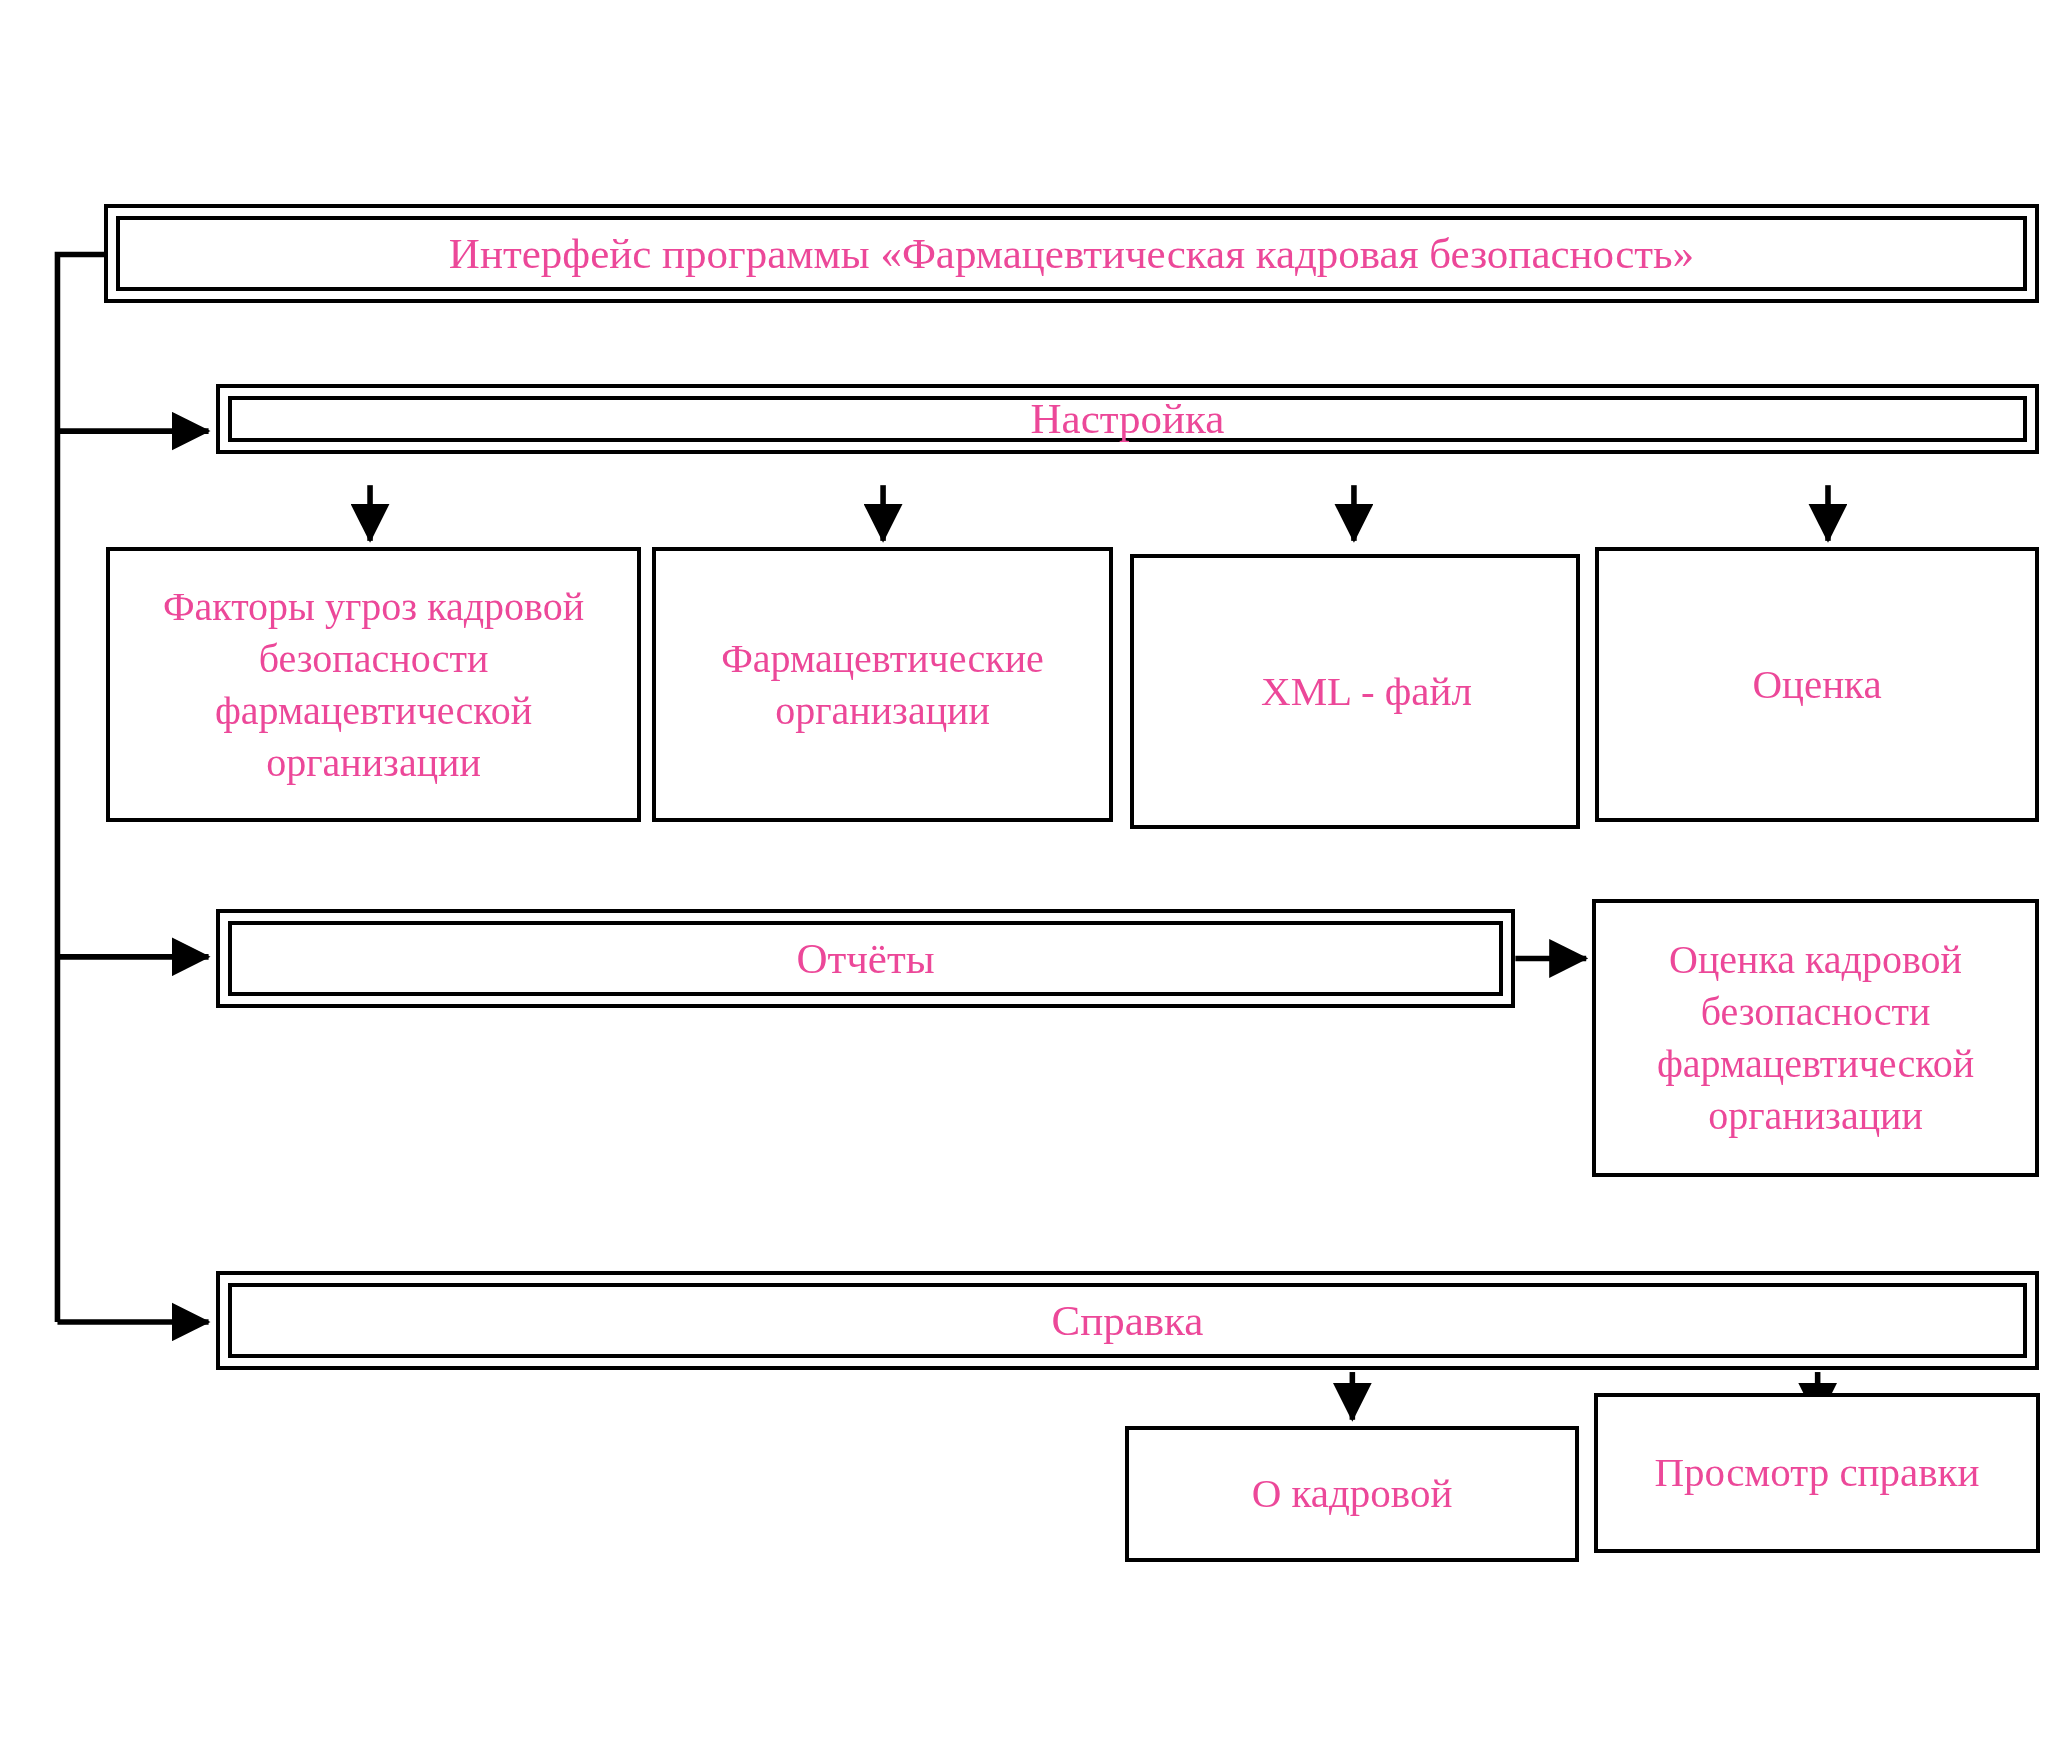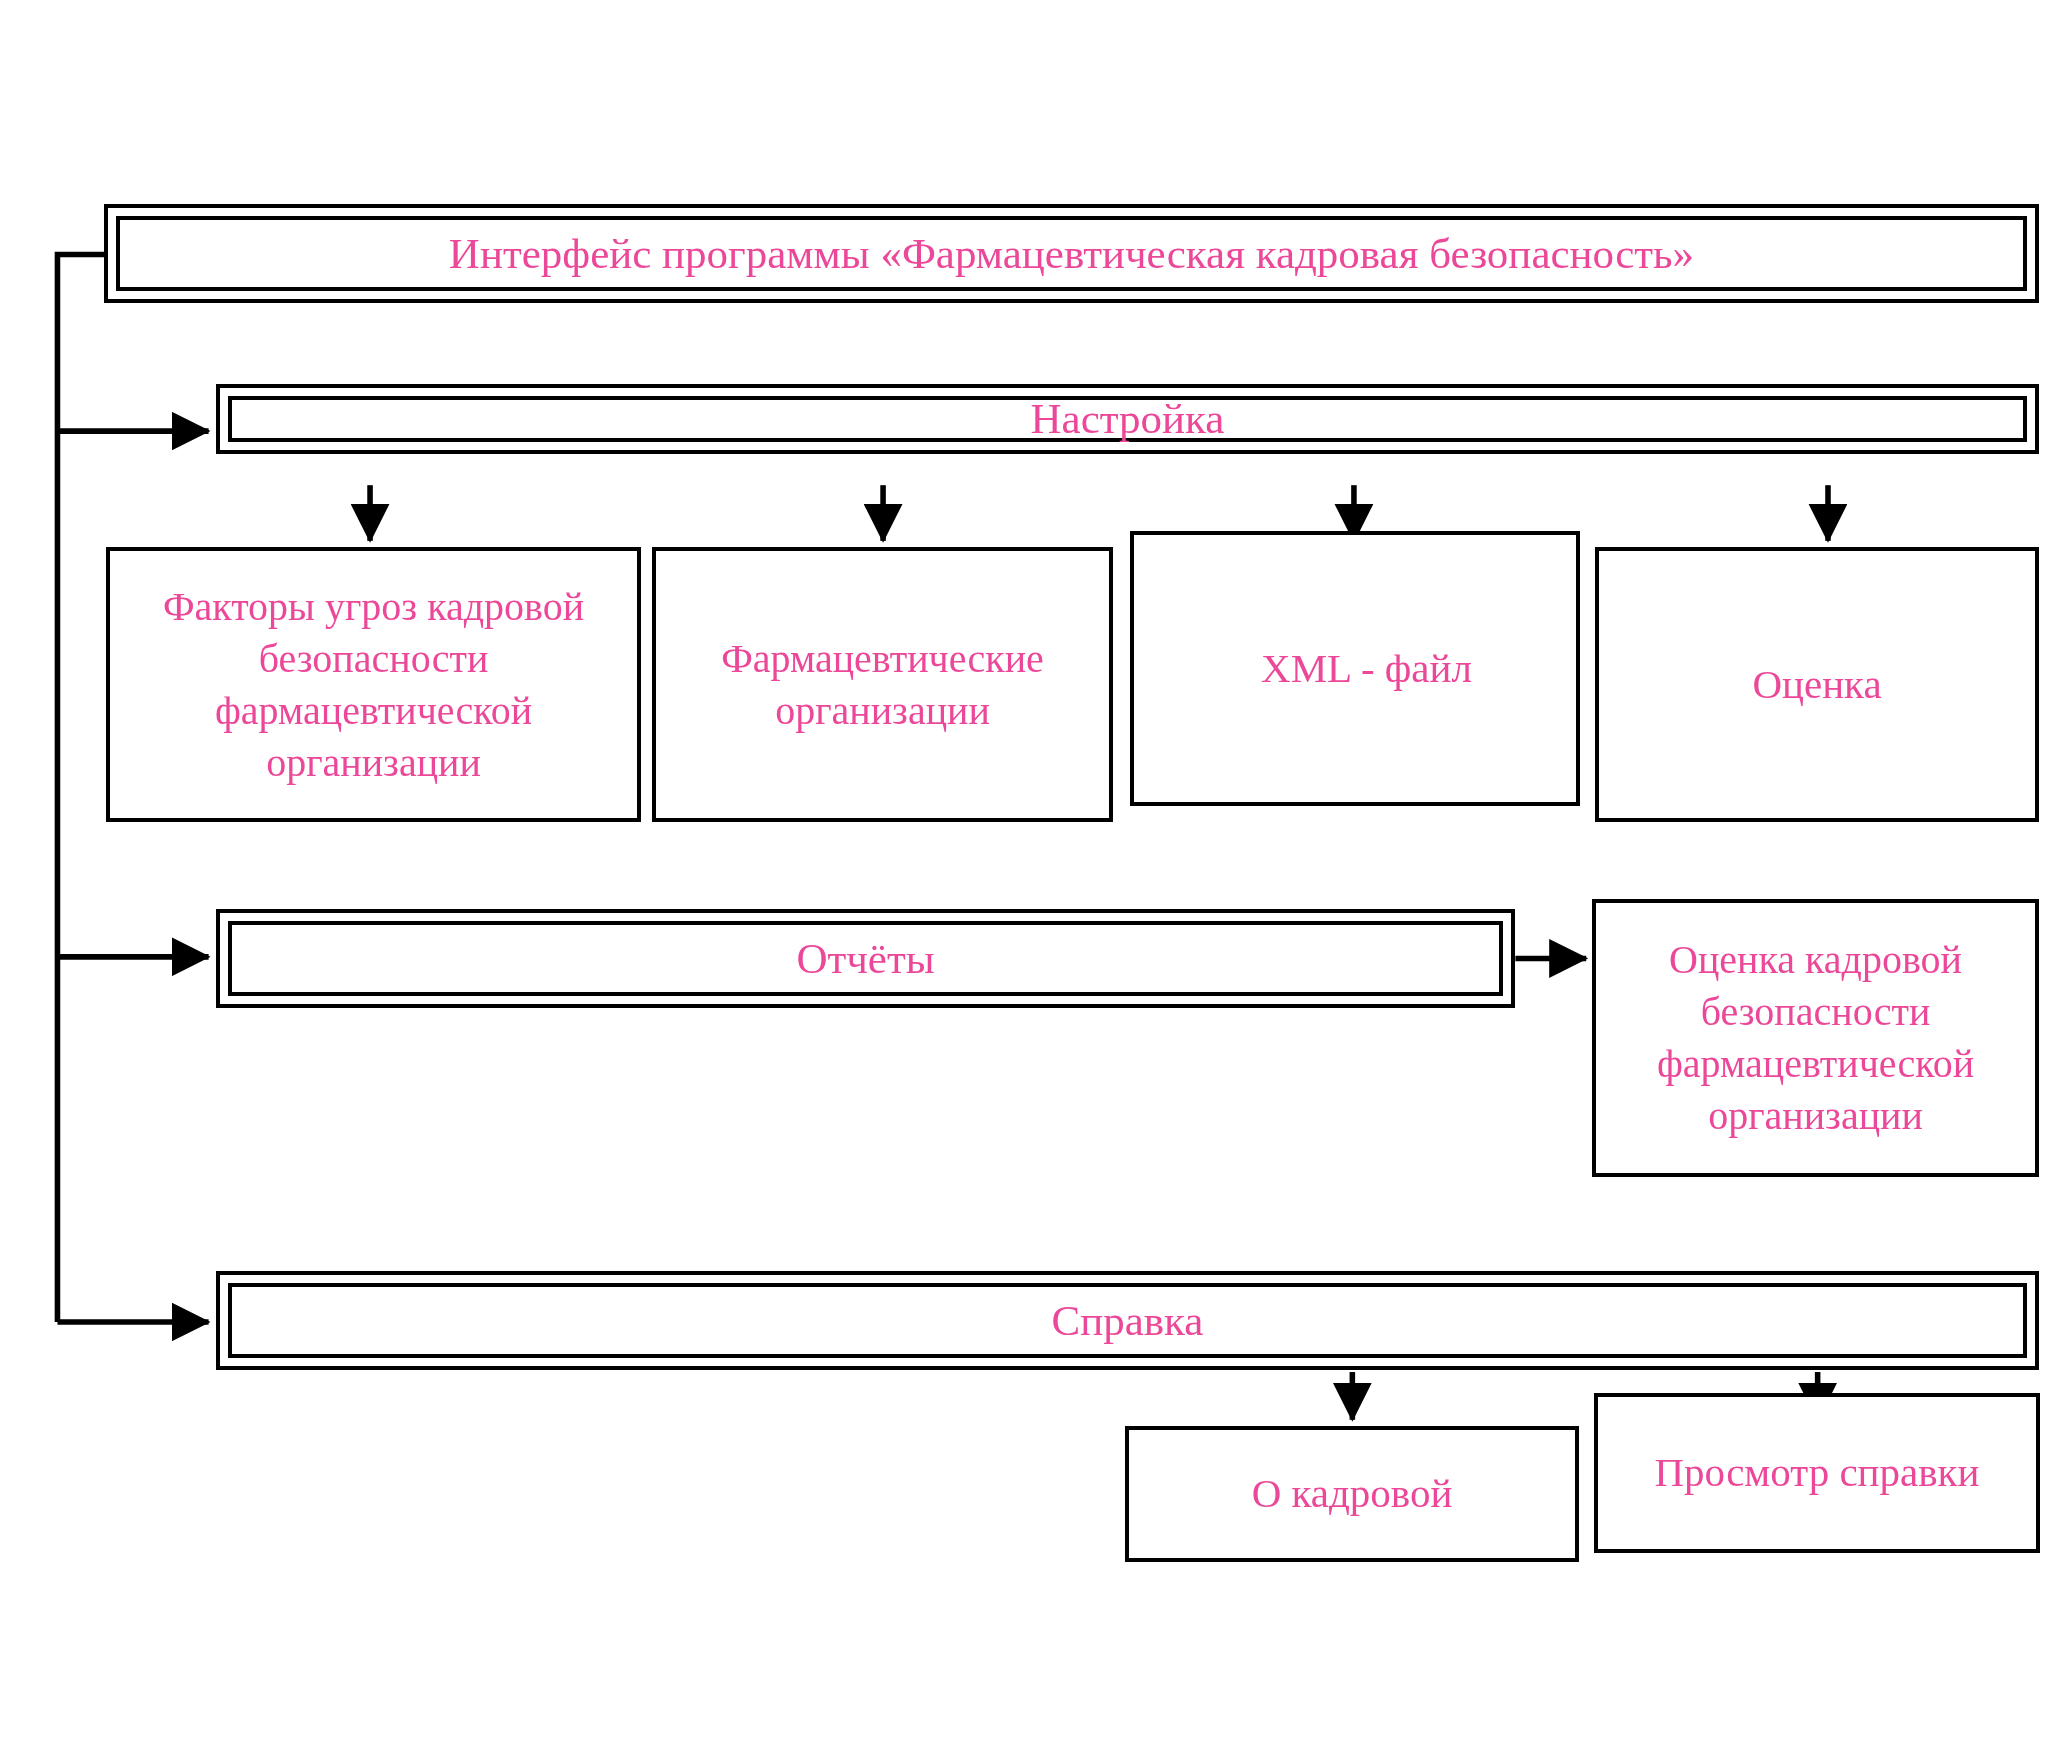--- a/index.html
+++ b/index.html
@@ -62,21 +62,21 @@
   .fs-xl { font-size: 43px; }
   .fs-lg { font-size: 41px; }
   .fs-md { font-size: 40px; }
 
   
   #node-interface      { left: 104px;  top: 204px;  width: 1935px; height: 99px; }
   #node-settings       { left: 216px;  top: 384px;  width: 1823px; height: 70px; }
 
   #node-threat-factors { left: 106px;  top: 547px;  width: 535px;  height: 275px; }
   #node-pharm-orgs     { left: 652px;  top: 547px;  width: 461px;  height: 275px; }
-  #node-xml-file       { left: 1130px; top: 531px;  width: 450px;  height: 275px; padding-left: 23px; }
+  #node-xml-file       { left: 1130px; top: 554px;  width: 450px;  height: 275px; padding-left: 23px; }
   #node-exit           { left: 1595px; top: 547px;  width: 444px;  height: 275px; }
 
   #node-reports        { left: 216px;  top: 909px; width: 1299px; height: 99px; }
   #node-assessment     { left: 1592px; top: 899px; width: 447px;  height: 278px; }
 
   #node-help           { left: 216px;  top: 1271px; width: 1823px; height: 99px; }
 
   #node-about          { left: 1125px; top: 1426px; width: 454px;  height: 136px; }
   #node-view-help      { left: 1594px; top: 1393px; width: 446px;  height: 160px; }
 </style>

